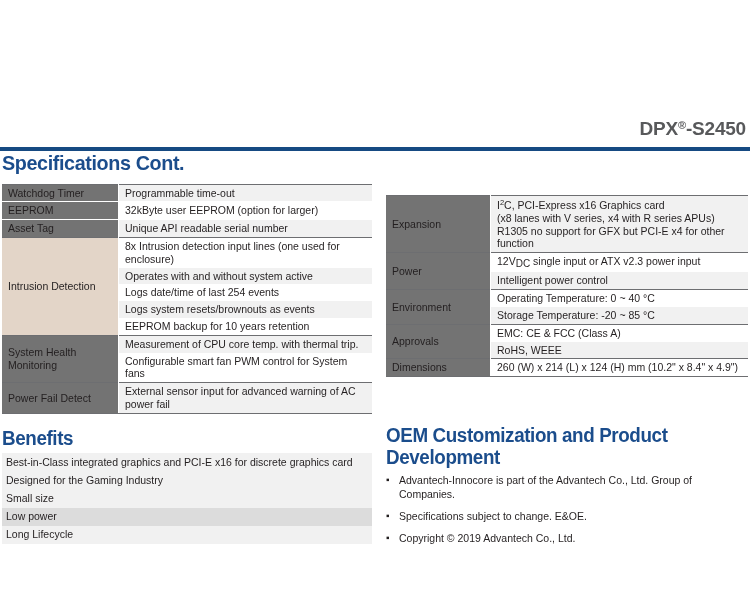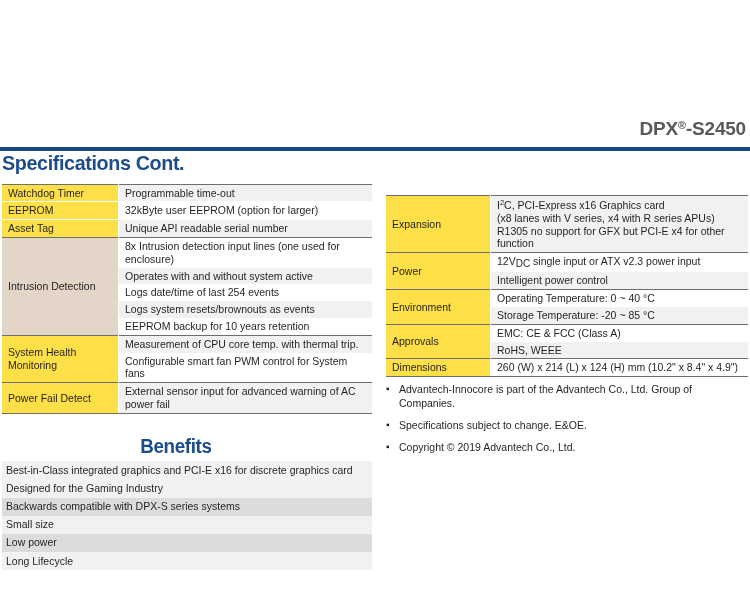--- a/index.html
+++ b/index.html
@@ -93,21 +93,21 @@
   .spec-table .rule-bot td {
     border-bottom: 1.6px solid #6d6e71;
   }
   .spec-table td.label {
     background: #e9ded3;
     color: #231f20;
     border-right: 1px solid #ffffff;
   }
   .spec-table td.value-a { background: #f1f1f1; }
   .spec-table td.value-b { background: #ffffff; }
-  .spec-table td.label.lab-a { background: #fde047; }
+  .spec-table td.label.lab-a { background: #737373; }
   .spec-table td.label.lab-b { background: #e3d5c8; }
   .spec-table tr.sep td { border-top: 1px solid #ffffff; }
 
   
   .stripe-list {
     list-style: none;
     margin: 4px 0 0 0;
     padding: 0;
     font-size: 10.5px;
     line-height: 1.25;
@@ -202,28 +202,27 @@
           <td class="value-b">Configurable smart fan PWM control for  System fans</td>
         </tr>
 
         <tr class="rule-top rule-bot">
           <td class="label lab-a">Power Fail Detect</td>
           <td class="value-a">External sensor input for advanced warning of AC power fail</td>
         </tr>
       </tbody>
     </table>
 
-    <div class="heading-block" style="margin-top:22px;text-align:center;">
+    <div class="heading-block" style="margin-top:14px;">
       <h2 class="section-heading">Benefits</h2>
     </div>
 
     <ul class="stripe-list" id="benefits-list">
       <li class="odd">Best-in-Class integrated graphics and PCI-E x16 for discrete graphics card</li>
       <li class="odd">Designed for the Gaming Industry</li>
-      <li class="even">Backwards compatible with DPX-S series  systems</li>
       <li class="odd">Small size</li>
       <li class="even">Low power</li>
       <li class="odd">Long Lifecycle</li>
     </ul>
 
   </div>
 
   <div class="col" id="col-right">
 
     <table class="spec-table" id="right-spec-table" style="margin-top:43px;">
@@ -257,20 +256,24 @@
           <td class="value-a">RoHS, WEEE</td>
         </tr>
 
         <tr class="rule-top rule-bot">
           <td class="label lab-a">Dimensions</td>
           <td class="value-b">260 (W) x 214 (L) x 124 (H) mm (10.2" x 8.4" x 4.9")</td>
         </tr>
       </tbody>
     </table>
 
+    <div class="heading-block" style="margin-top:48px;">
+      <h2 class="section-heading">OEM Customization and Product</h2>
+      <h2 class="section-heading">Development</h2>
+    </div>
 
     <ul class="bullet-list" id="oem-bullets">
       <li>Advantech-Innocore is part of the Advantech Co., Ltd. Group of Companies.</li>
       <li>Specifications subject to change. E&amp;OE.</li>
       <li>Copyright © 2019 Advantech Co., Ltd.</li>
 
     </ul>
   </div>
 </div>
 

